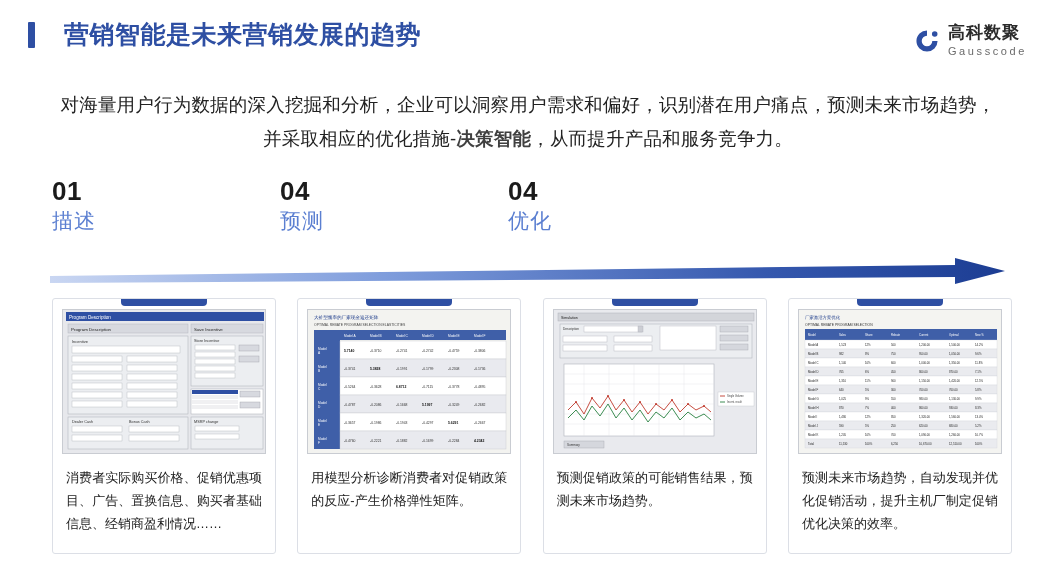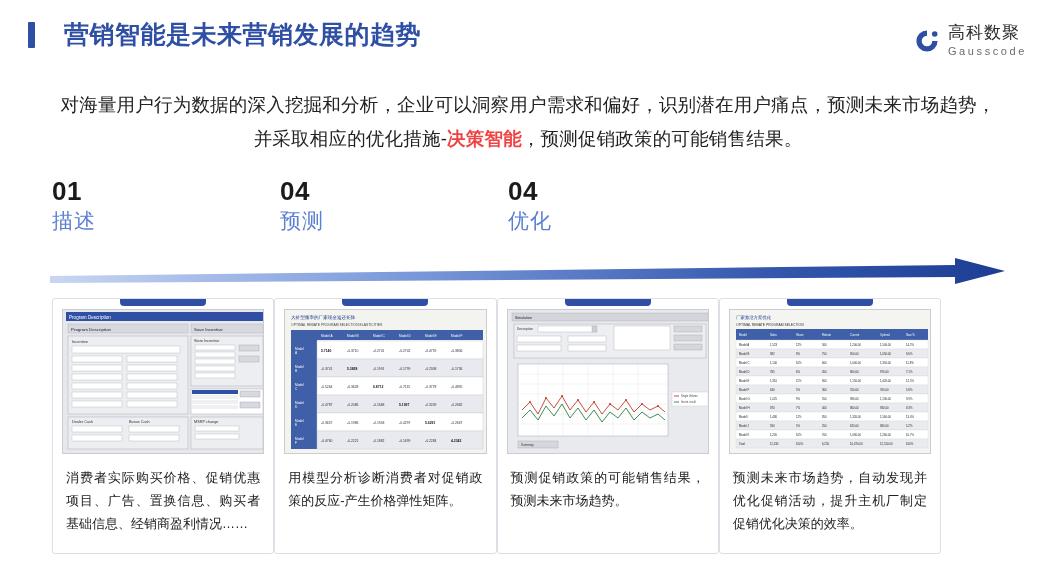--- a/index.html
+++ b/index.html
@@ -55,21 +55,21 @@
   .logo-mark {
     width: 26px;
     height: 26px;
     flex: none;
   }
   .logo-text {
     line-height: 1;
   }
   .logo-cn {
     font-size: 17px;
-    font-weight: normal;
+    font-weight: bold;
     color: #2b2b2b;
     letter-spacing: 1px;
   }
   .logo-en {
     font-size: 11px;
     color: #6b6b6b;
     letter-spacing: 2.6px;
     margin-top: 5px;
     text-align: right;
   }
@@ -80,21 +80,21 @@
     top: 88px;
     left: 52px;
     width: 952px;
     font-size: 18.5px;
     line-height: 34px;
     color: #222;
     text-align: center;
     letter-spacing: 0.2px;
   }
   .lead .hl {
-    color: #ef4444;
+    color: #404040;
     font-weight: bold;
   }
 
   
   .steps {
     position: absolute;
     top: 176px;
     left: 52px;
     width: 960px;
     display: flex;
@@ -121,21 +121,21 @@
     left: 50px;
     width: 955px;
     height: 26px;
   }
 
   
   .cards {
     position: absolute;
     top: 298px;
     left: 52px;
-    width: 889px;
+    width: 960px;
     display: flex;
     justify-content: space-between;
     border-radius: 21px;
   }
   .card {
     width: 224px;
     height: 256px;
     border: 1px solid #dcdfe6;
     border-radius: 3px;
     background: #fff;
@@ -185,21 +185,21 @@
       <circle cx="25.5" cy="7.5" r="3.4" fill="#2e4fa3"></circle>
     </svg>
     <div class="logo-text">
       <div class="logo-cn">高科数聚</div>
       <div class="logo-en">Gausscode</div>
     </div>
   </div>
 </div>
 
 <div class="lead">
-  <span>对海量用户行为数据的深入挖掘和分析，企业可以洞察用户需求和偏好，识别潜在用户痛点，预测未来市场趋势，并采取相应的优化措施-</span><span class="hl">决策智能</span><span>，预测促销政策的可能销售结果。</span>
+  <span>对海量用户行为数据的深入挖掘和分析，企业可以洞察用户需求和偏好，识别潜在用户痛点，预测未来市场趋势，并采取相应的优化措施-</span><span class="hl">决策智能</span><span>，从而提升产品和服务竞争力。</span>
 </div>
 
 <div class="steps">
   <div class="step">
     <div class="step-num">01</div>
     <div class="step-label">描述</div>
   </div>
   <div class="step">
     <div class="step-num">04</div>
     <div class="step-label">预测</div>

